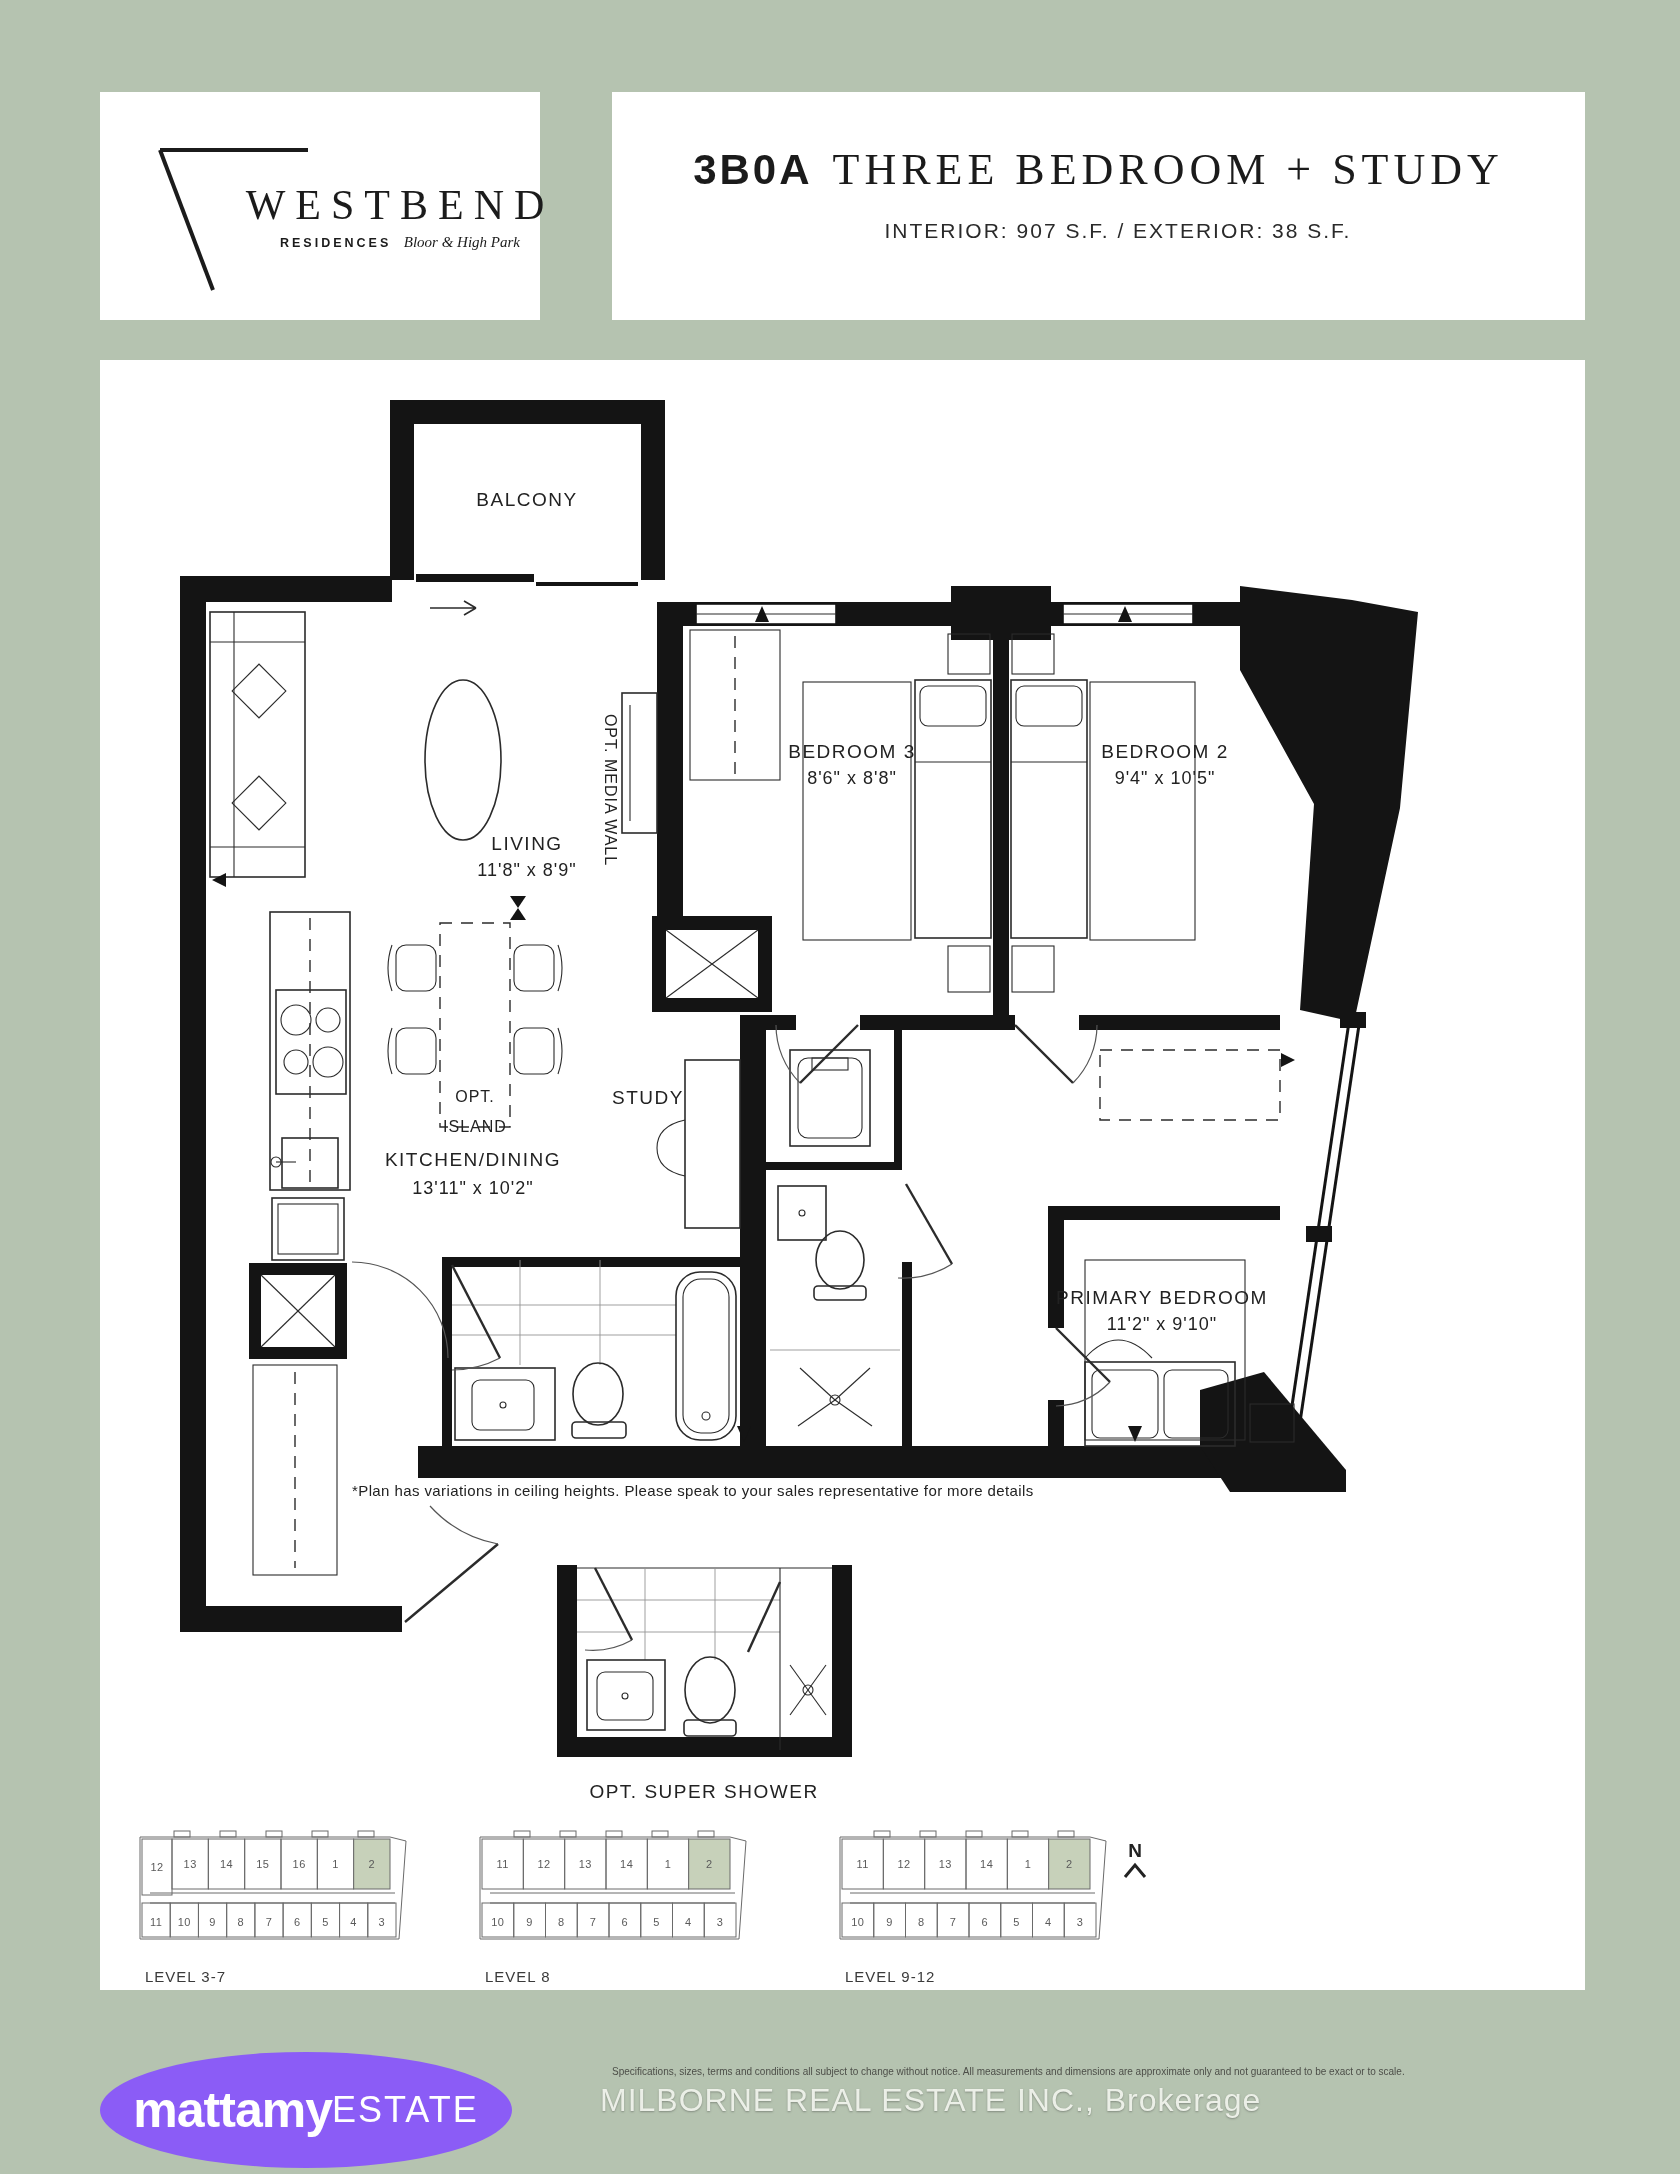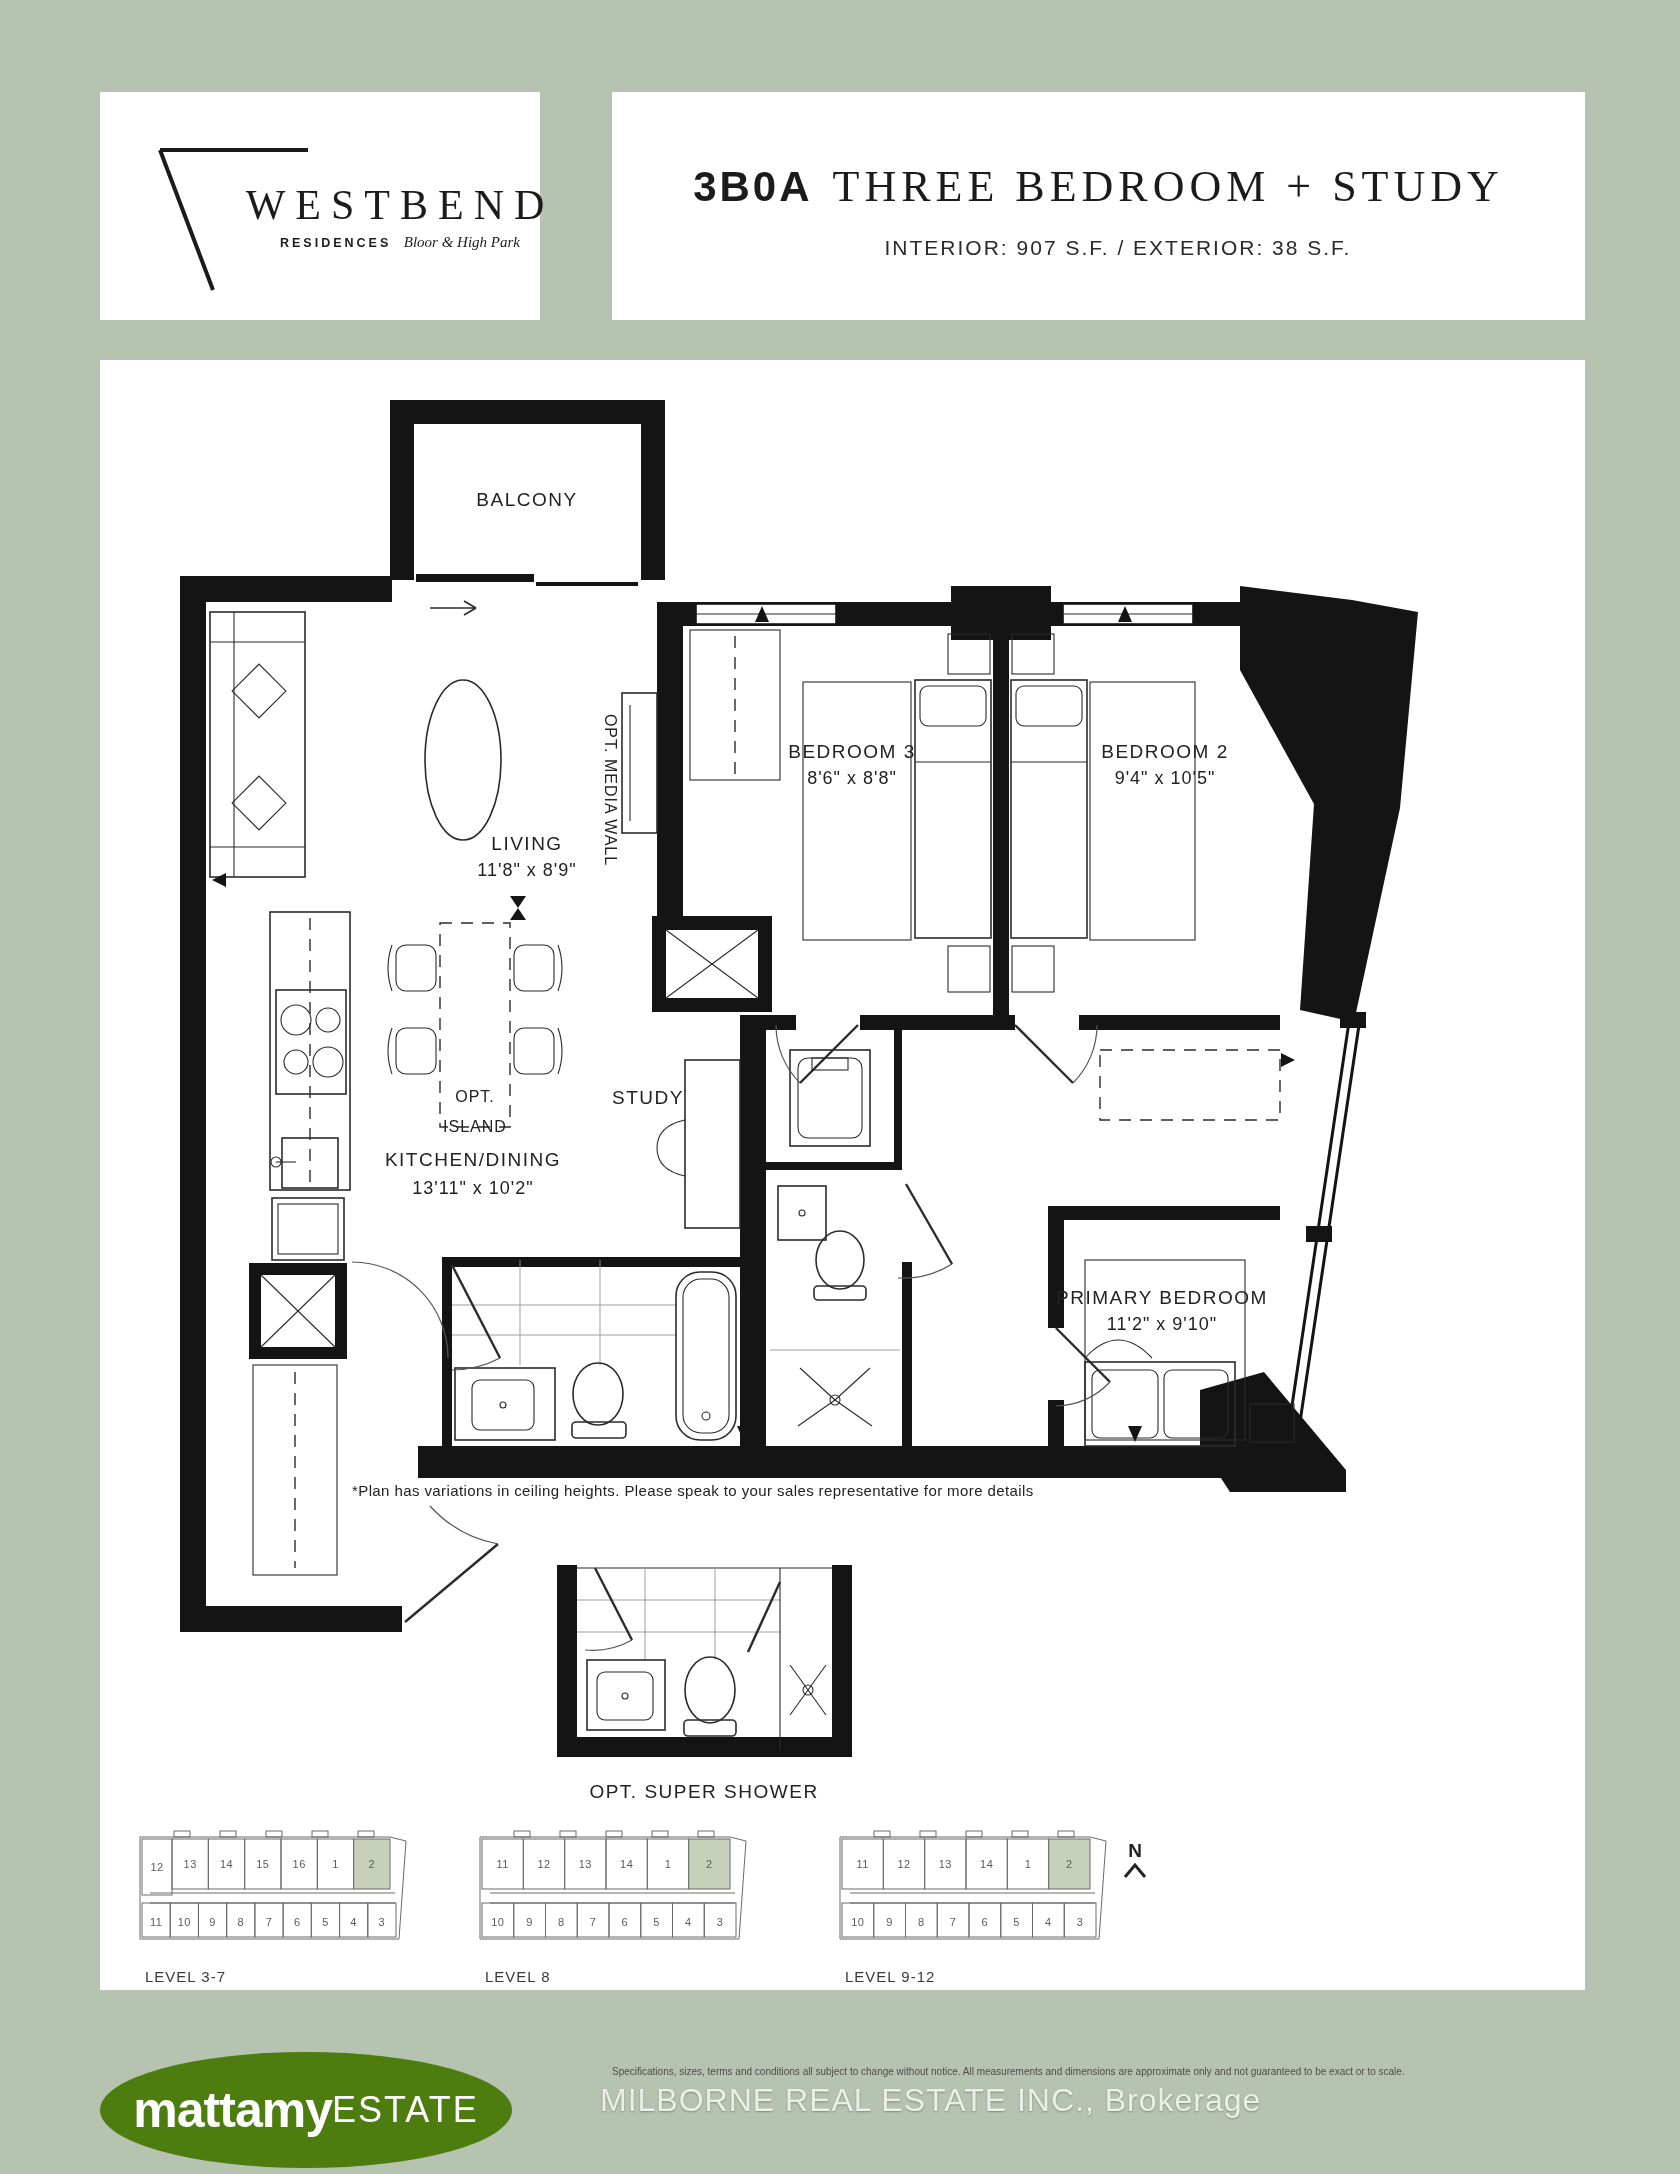--- a/index.html
+++ b/index.html
@@ -3,21 +3,21 @@
 <meta charset="utf-8">
 <style>
   html,body{margin:0;padding:0;}
   body{
     width:1680px;height:2174px;position:relative;overflow:hidden;
     background:#b5c3b0;font-family:"Liberation Sans",sans-serif;
   }
   .card{position:absolute;background:#ffffff;}
   #logo-card{left:100px;top:92px;width:440px;height:228px;}
   #title-card{left:612px;top:92px;width:973px;height:228px;text-align:center;}
-  #title-line1{padding-top:69px;display:flex;justify-content:center;align-items:baseline;gap:20px;}
+  #title-line1{padding-top:52px;display:flex;justify-content:center;align-items:baseline;gap:20px;}
   #title-code{font-family:"Liberation Sans",sans-serif;font-weight:bold;font-size:42px;letter-spacing:3px;color:#1b1b1b;}
   #title-name{font-family:"Liberation Serif",serif;font-size:44px;letter-spacing:5px;color:#1b1b1b;}
   #title-area{margin-top:24px;font-size:21px;letter-spacing:2px;color:#2a2a2a;padding-left:39px;}
   #title-total{margin-top:13px;font-size:23px;font-weight:bold;letter-spacing:2px;color:#1b1b1b;}
   #plan-panel{left:100px;top:360px;width:1485px;height:1630px;}
   svg text{font-family:"Liberation Sans",sans-serif;fill:#222;}
   .rlabel{font-size:19px;letter-spacing:1.5px;text-anchor:middle;}
   .rdims{font-size:18px;letter-spacing:1px;text-anchor:middle;}
   .small-label{font-size:16px;letter-spacing:1px;text-anchor:middle;}
   .note-txt{font-size:15px;letter-spacing:.4px;}
@@ -445,20 +445,20 @@
   <text class="lv-label" x="45" y="1622">LEVEL 3-7</text>
   <text class="lv-label" x="385" y="1622">LEVEL 8</text>
   <text class="lv-label" x="745" y="1622">LEVEL 9-12</text>
   <g>
     <text x="1035" y="1497" text-anchor="middle" style="font-size:19px;font-weight:bold">N</text>
     <polyline points="1025,1517 1035,1505 1045,1517" fill="none" stroke="#222" stroke-width="3"></polyline>
   </g>
 </svg>
 </div>
 
-<div id="builder-logo" style="background: #4d7c0f;">
+<div id="builder-logo" style="background: #8b5cf6;">
   <span class="b1">mattamy</span>
   <span class="b2">ESTATE</span>
 </div>
 <div id="disclaimer">
   <div>Specifications, sizes, terms and conditions all subject to change without notice. All measurements and dimensions are approximate only and not guaranteed to be exact or to scale.</div>
 </div>
 <div id="watermark">MILBORNE REAL ESTATE INC., Brokerage</div>
 
 </body></html>

